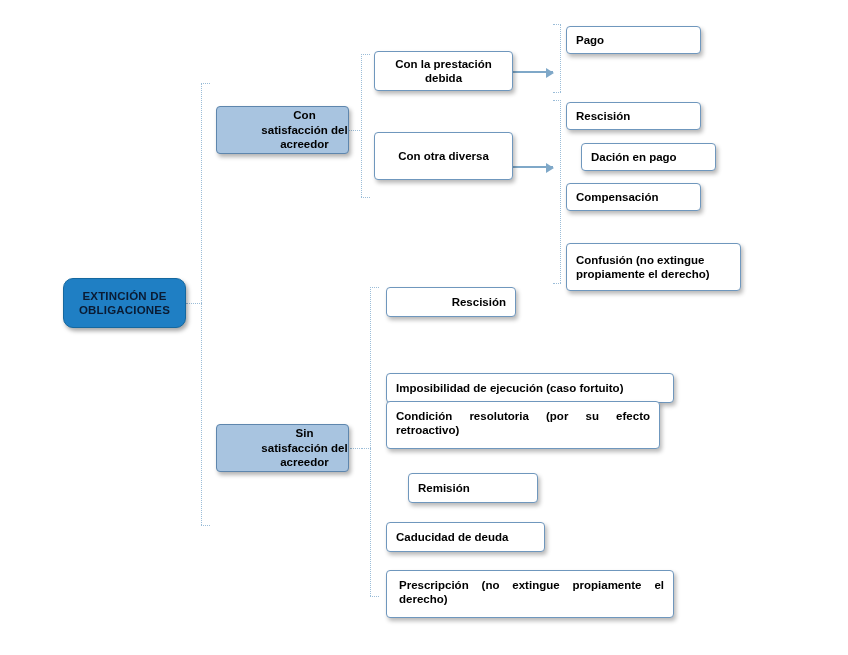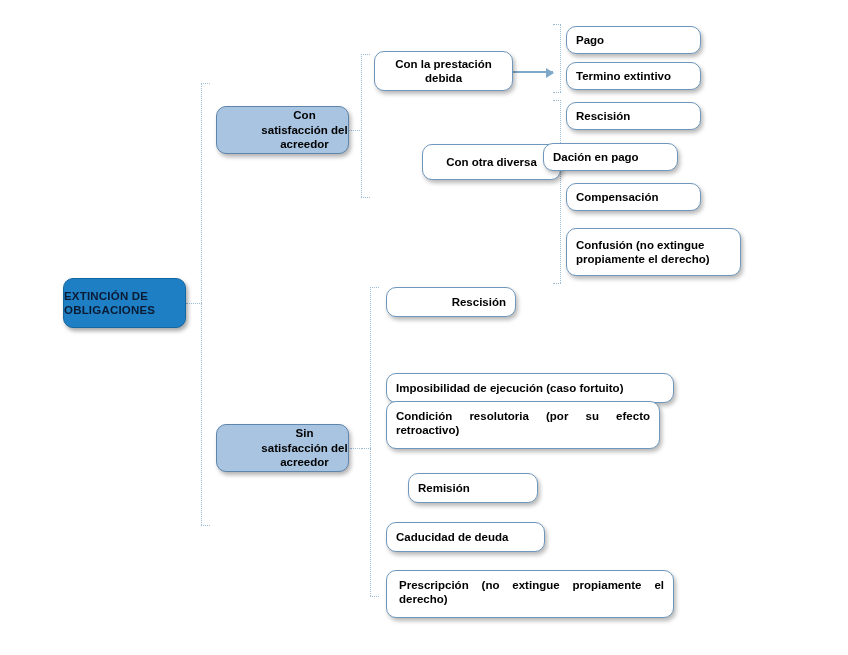--- a/index.html
+++ b/index.html
@@ -17,34 +17,34 @@
     background: #ffffff;
     overflow: hidden;
   }
 
   
   .node {
     position: absolute;
     box-sizing: border-box;
     display: flex;
     align-items: center;
-    border-radius: 10px;
+    border-radius: 4px;
     font-weight: bold;
     color: #000000;
     line-height: 1.25;
   }
 
   
   .node.root {
     background: #1F7FC4;
     border: 1px solid #15689f;
     border-radius: 10px;
     color: #0a1b33;
     justify-content: center;
-    text-align: left;
+    text-align: center;
     font-size: 11.5px;
     letter-spacing: 0.2px;
     box-shadow: 2px 3px 4px rgba(0,0,0,0.35);
   }
 
   
   .node.level2 {
     background: #A8C4E0;
     border: 1px solid #5e86ad;
     justify-content: center;
@@ -151,45 +151,42 @@
   </div>
 
   <div class="node level2" style="left:216px; top:424px; width:133px; height:48px;">
     <span class="txt">Sin satisfacción del acreedor</span>
   </div>
 
   <div class="node leaf center" style="left:374px; top:51px; width:139px; height:40px;">
     <span class="txt">Con la prestación debida</span>
   </div>
 
-  <div class="node leaf center" style="left:374px; top:144px; width:139px; height:36px;margin-left:48px;">
+  <div class="node leaf center" style="left:374px; top:132px; width:139px; height:48px;">
     <span class="txt">Con otra diversa</span>
   </div>
 
   <div class="node leaf" style="left:566px; top:26px; width:135px; height:28px;">
     <span class="txt">Pago</span>
   </div>
 
-  <div class="node leaf" style="left:566px; top:62px; width:135px; height:28px;">
-    <span class="txt">Termino extintivo</span>
-  </div>
 
   <div class="node leaf" style="left:566px; top:102px; width:135px; height:28px;">
     <span class="txt">Rescisión</span>
   </div>
 
-  <div class="node leaf" style="left:543px; top:143px; width:135px; height:28px;">
+  <div class="node leaf" style="left:581px; top:143px; width:135px; height:28px;">
     <span class="txt">Dación en pago</span>
   </div>
 
   <div class="node leaf" style="left:566px; top:183px; width:135px; height:28px;">
     <span class="txt">Compensación</span>
   </div>
 
-  <div class="node leaf" style="left:566px; top:228px; width:175px; height:48px;">
+  <div class="node leaf" style="left:566px; top:243px; width:175px; height:48px;">
     <span class="txt">Confusión (no extingue propiamente el derecho)</span>
   </div>
 
   <div class="node leaf" style="left:386px; top:287px; width:130px; height:30px;text-align:right;">
     <span class="txt">Rescisión</span>
   </div>
 
 
   <div class="node leaf" style="left:386px; top:373px; width:288px; height:30px;">
     <span class="txt">Imposibilidad de ejecución (caso fortuito)</span>

